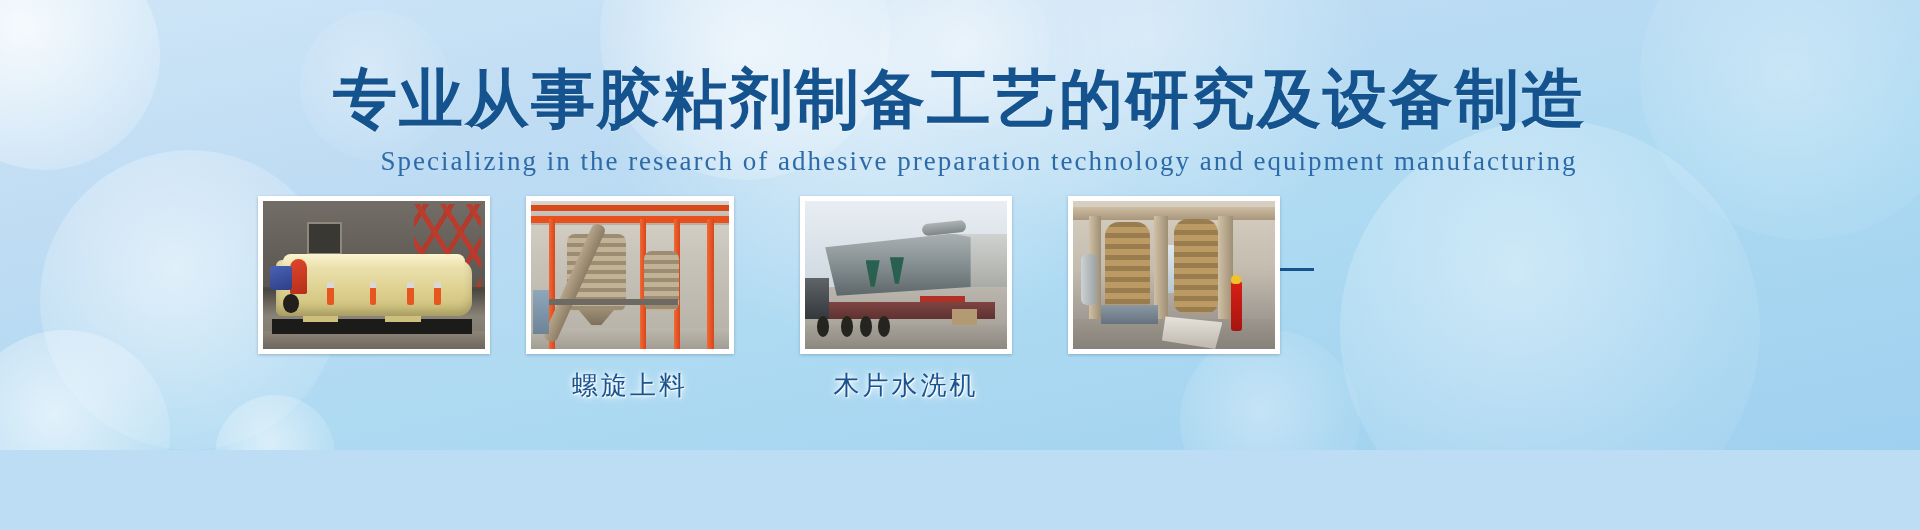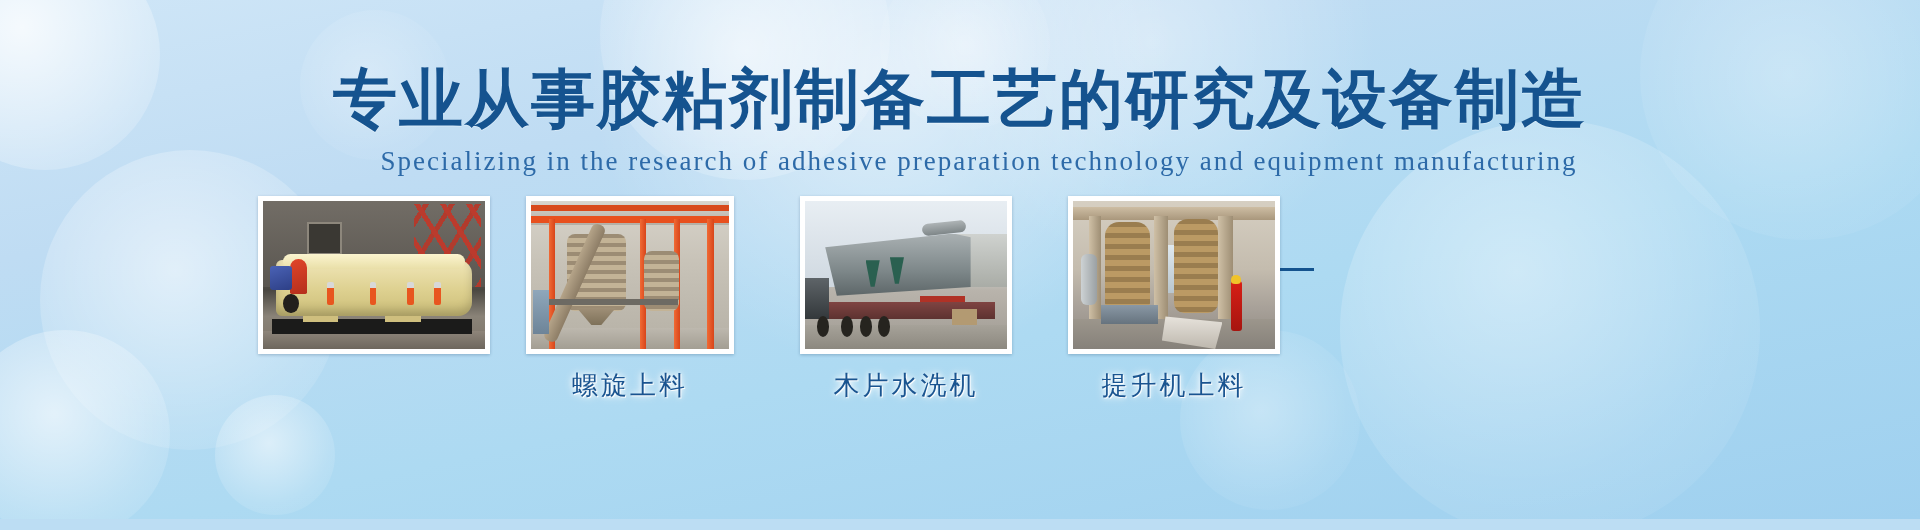--- a/index.html
+++ b/index.html
@@ -2,21 +2,21 @@
 <html><head>
 <meta charset="utf-8">
 <style>
   html,body{margin:0;padding:0;}
   body{
     width:1920px;height:530px;overflow:hidden;
     font-family:"Liberation Sans","DejaVu Sans",sans-serif;
     background:#bcddf3;
   }
   .banner{
-    position:relative;width:1920px;height:519px;overflow:hidden;
+    position:relative;width:1920px;height:450px;overflow:hidden;
     background:
       radial-gradient(circle at 46% 14%, rgba(255,255,255,0.55) 0%, rgba(255,255,255,0.0) 26%),
       radial-gradient(circle at 60% 8%,  rgba(255,255,255,0.40) 0%, rgba(255,255,255,0.0) 18%),
       linear-gradient(168deg, #cfe6f7 0%, #bfdcf3 28%, #addaf2 60%, #9fd0ef 100%);
   }
   
   .bokeh{position:absolute;border-radius:50%;pointer-events:none;}
   .b1{left:-70px;top:-60px;width:230px;height:230px;background:radial-gradient(circle at 40% 38%, rgba(255,255,255,0.80), rgba(255,255,255,0.30) 62%, rgba(255,255,255,0.02) 100%);}
   .b2{left:40px;top:150px;width:300px;height:300px;background:radial-gradient(circle at 45% 40%, rgba(255,255,255,0.55), rgba(255,255,255,0.18) 60%, rgba(255,255,255,0.0) 100%);}
   .b3{left:-40px;top:330px;width:210px;height:210px;background:radial-gradient(circle at 45% 40%, rgba(255,255,255,0.62), rgba(255,255,255,0.20) 60%, rgba(255,255,255,0.0) 100%);}
@@ -245,17 +245,16 @@
               <div class="tank t2"></div>
             <div class="vessel"></div>
             <div class="floor"></div>
               <div class="plinth"></div>
             <div class="worker"></div>
               <div class="helm"></div>
             <div class="hopper"></div>
           </div>
         </div>
       </div>
-      <div class="caption">提升机上料</div>
     </div>
 
   </div>
 </div>
 
 </body></html>

